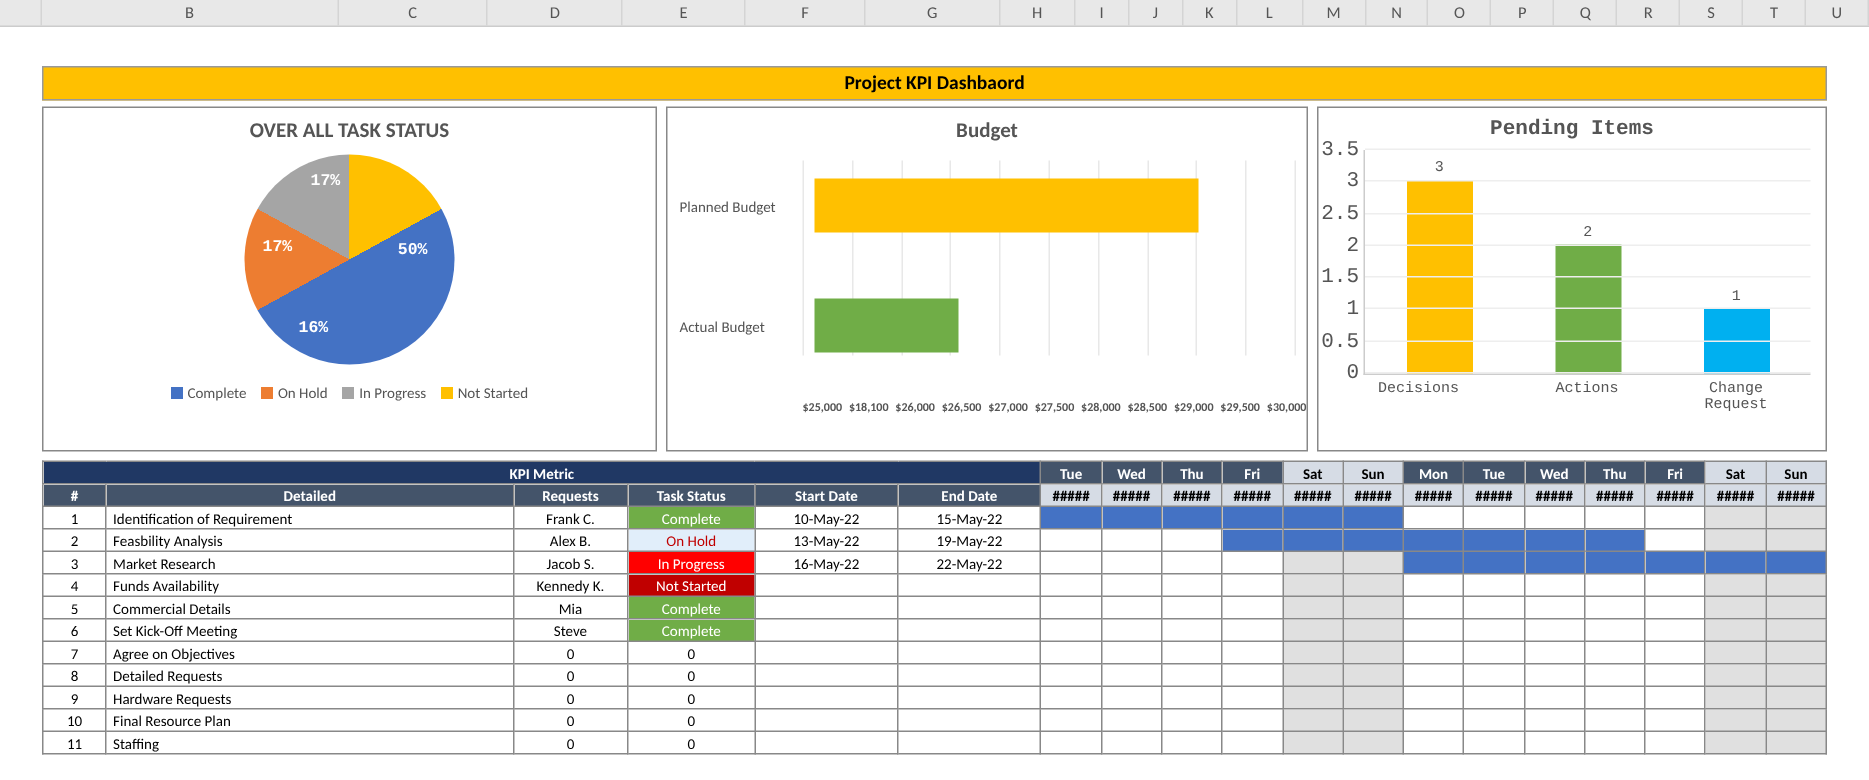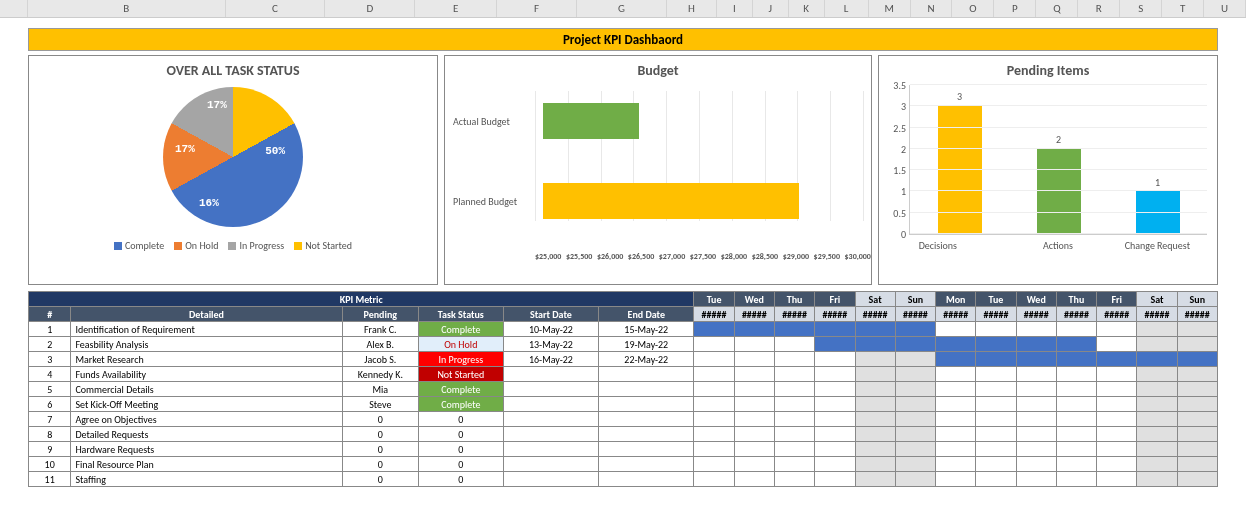--- a/index.html
+++ b/index.html
@@ -24,20 +24,21 @@
   }
   .col-header {
     text-align: center;
     font-size: 11px;
     color: #555;
     border-right: 1px solid #d4d4d4;
     line-height: 18px;
   }
   .content-area {
     padding: 10px 28px 0 28px;
+    margin-top: 16px;
   }
   .banner {
     background: #ffc000;
     text-align: center;
     font-weight: bold;
     font-size: 13px;
     padding: 3px 0;
     border: 1px solid #999;
   }
   .panels {
@@ -46,21 +47,21 @@
     margin-top: 4px;
   }
   .panel {
     border: 1px solid #888;
     background: #fff;
     position: relative;
     height: 230px;
   }
   .panel-left { width: 410px; }
   .panel-mid { width: 428px; }
-  .panel-right { flex: 1; }
+  .panel-right { flex: 1; font-family: Liberation Mono, monospace; }
   .panel-title {
     text-align: center;
     font-weight: bold;
     font-size: 14px;
     color: #555;
     padding: 6px 0 2px 0;
   }
   
   .pie-wrap { text-align: center; }
   .pie {
@@ -105,21 +106,21 @@
     justify-content: space-between;
     font-weight: bold;
   }
   .hbar-axis span { white-space: nowrap; }
   .hbar-grid { position: absolute; left:90px; right:8px; top:10px; bottom:30px;}
   .hbar-grid-line { position:absolute; top:0; bottom:0; width:0; border-left:1px solid #e8e8e8;}
   
   .colchart { position: relative; height: 190px; padding: 4px 10px 0 30px; }
   .colchart-plot { position: relative; height: 150px; border-left:1px solid #ccc; border-bottom:1px solid #ccc;}
   .colchart-grid { position:absolute; left:0; right:0; height:0; border-top:1px solid #eee;}
-  .colchart-ylabel { position:absolute; right: calc(100% + 4px); font-size:10px; color:#555; transform: translateY(-50%); }
+  .colchart-ylabel { position:absolute; right: calc(100% + 4px); font-size:14px; color:#555; transform: translateY(-50%); }
   .colchart-cols { position:absolute; left:0; right:0; bottom:0; top:0; display:flex; justify-content:space-around; align-items:flex-end;}
   .colchart-col-wrap { display:flex; flex-direction:column; align-items:center; width: 80px;}
   .colchart-val { font-size:10px; color:#555; margin-bottom:2px;}
   .colchart-bar { width: 44px; }
   .colchart-catrow { display:flex; justify-content:space-around; font-size:10px; color:#555; margin-top:4px;}
   
   .grid {
     margin-top: 6px;
     border-collapse: collapse;
     width: 100%;
@@ -226,35 +227,35 @@
               <div class="hbar-grid-line" style="left: 30%;"></div>
               <div class="hbar-grid-line" style="left: 40%;"></div>
               <div class="hbar-grid-line" style="left: 50%;"></div>
               <div class="hbar-grid-line" style="left: 60%;"></div>
               <div class="hbar-grid-line" style="left: 70%;"></div>
               <div class="hbar-grid-line" style="left: 80%;"></div>
               <div class="hbar-grid-line" style="left: 90%;"></div>
               <div class="hbar-grid-line" style="left: 100%;"></div>
             </div>
           <div class="hbar-row">
+            <div class="hbar-label">Planned Budget</div>
+            <div class="hbar-track">
+                <div class="hbar-fill" id="hbar-planned" style="width: 80%; background: rgb(255, 192, 0);"></div>
+              </div>
+          </div>
+          <div class="hbar-row">
             <div class="hbar-label">Actual Budget</div>
             <div class="hbar-track">
                 <div class="hbar-fill" id="hbar-actual" style="width: 30%; background: rgb(112, 173, 71);"></div>
-              </div>
-          </div>
-          <div class="hbar-row">
-            <div class="hbar-label">Planned Budget</div>
-            <div class="hbar-track">
-                <div class="hbar-fill" id="hbar-planned" style="width: 80%; background: rgb(255, 192, 0);"></div>
               </div>
           </div>
         </div>
         <div class="hbar-axis" id="hbar-axis">
             <span>$25,000</span>
-            <span>$25,500</span>
+            <span>$18,100</span>
             <span>$26,000</span>
             <span>$26,500</span>
             <span>$27,000</span>
             <span>$27,500</span>
             <span>$28,000</span>
             <span>$28,500</span>
             <span>$29,000</span>
             <span>$29,500</span>
             <span>$30,000</span>
           </div>
@@ -347,21 +348,21 @@
           <th id="dh7" class="hdr-mid">Tue</th>
           <th id="dh8" class="hdr-mid">Wed</th>
           <th id="dh9" class="hdr-mid">Thu</th>
           <th id="dh10" class="hdr-mid">Fri</th>
           <th id="dh11" class="hdr-light">Sat</th>
           <th id="dh12" class="hdr-light">Sun</th>
         </tr>
         <tr>
           <th class="hdr-mid">#</th>
           <th class="hdr-mid">Detailed</th>
-          <th class="hdr-mid">Pending</th>
+          <th class="hdr-mid">Requests</th>
           <th class="hdr-mid">Task Status</th>
           <th class="hdr-mid">Start Date</th>
           <th class="hdr-mid">End Date</th>
           <th class="hash">#####</th>
           <th class="hash">#####</th>
           <th class="hash">#####</th>
           <th class="hash">#####</th>
           <th class="hash">#####</th>
           <th class="hash">#####</th>
           <th class="hash">#####</th>

